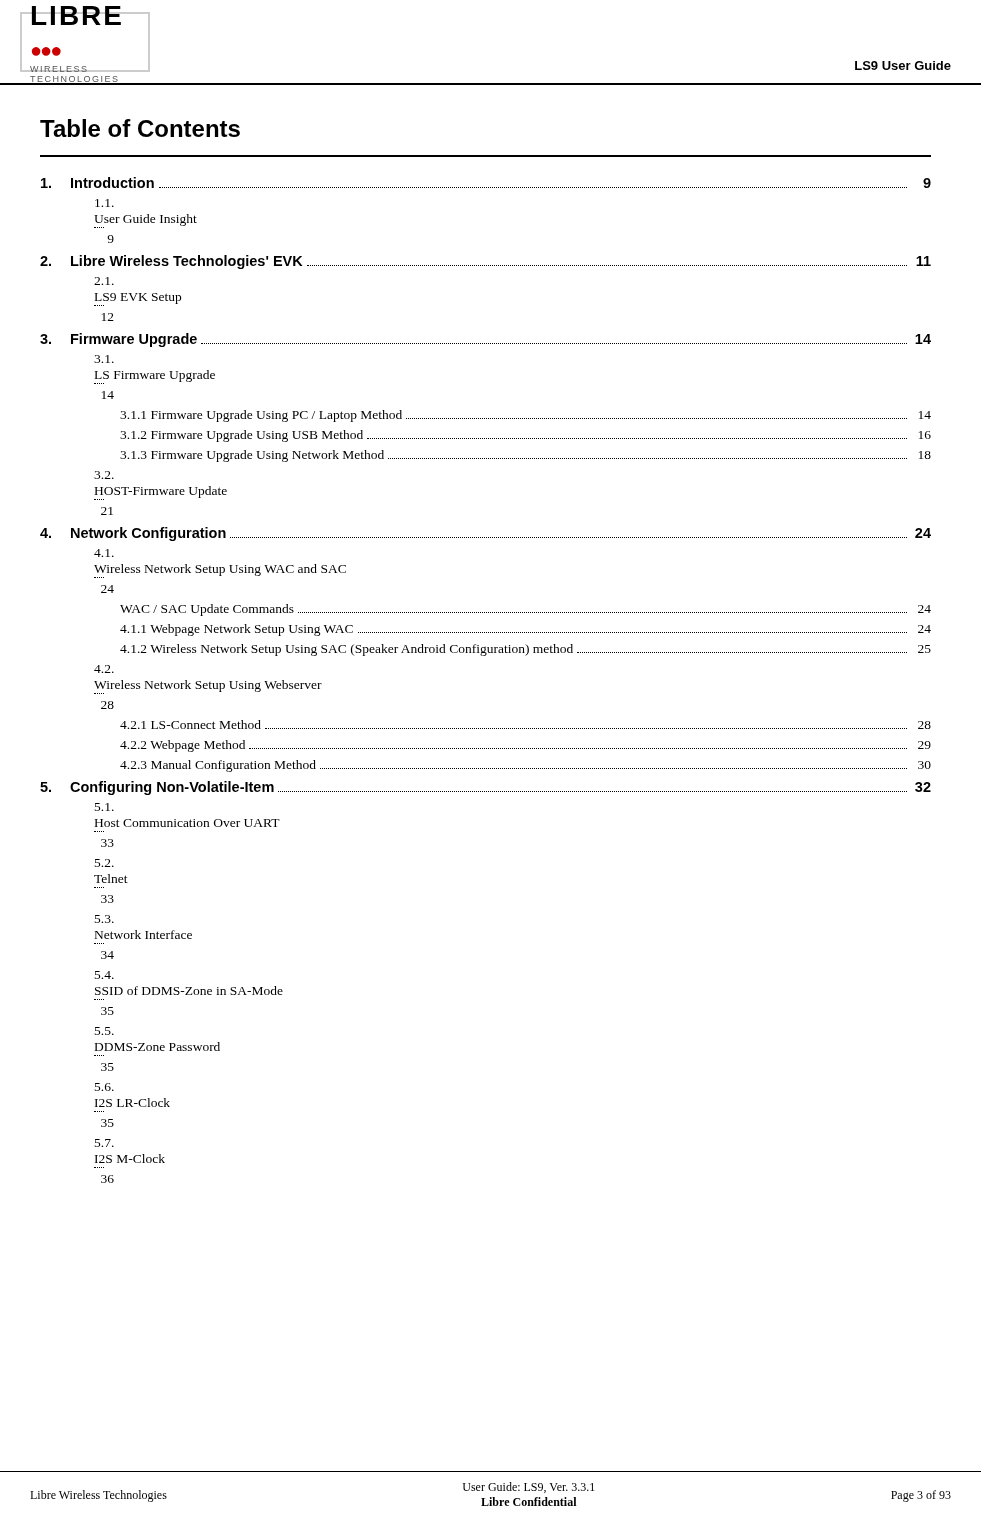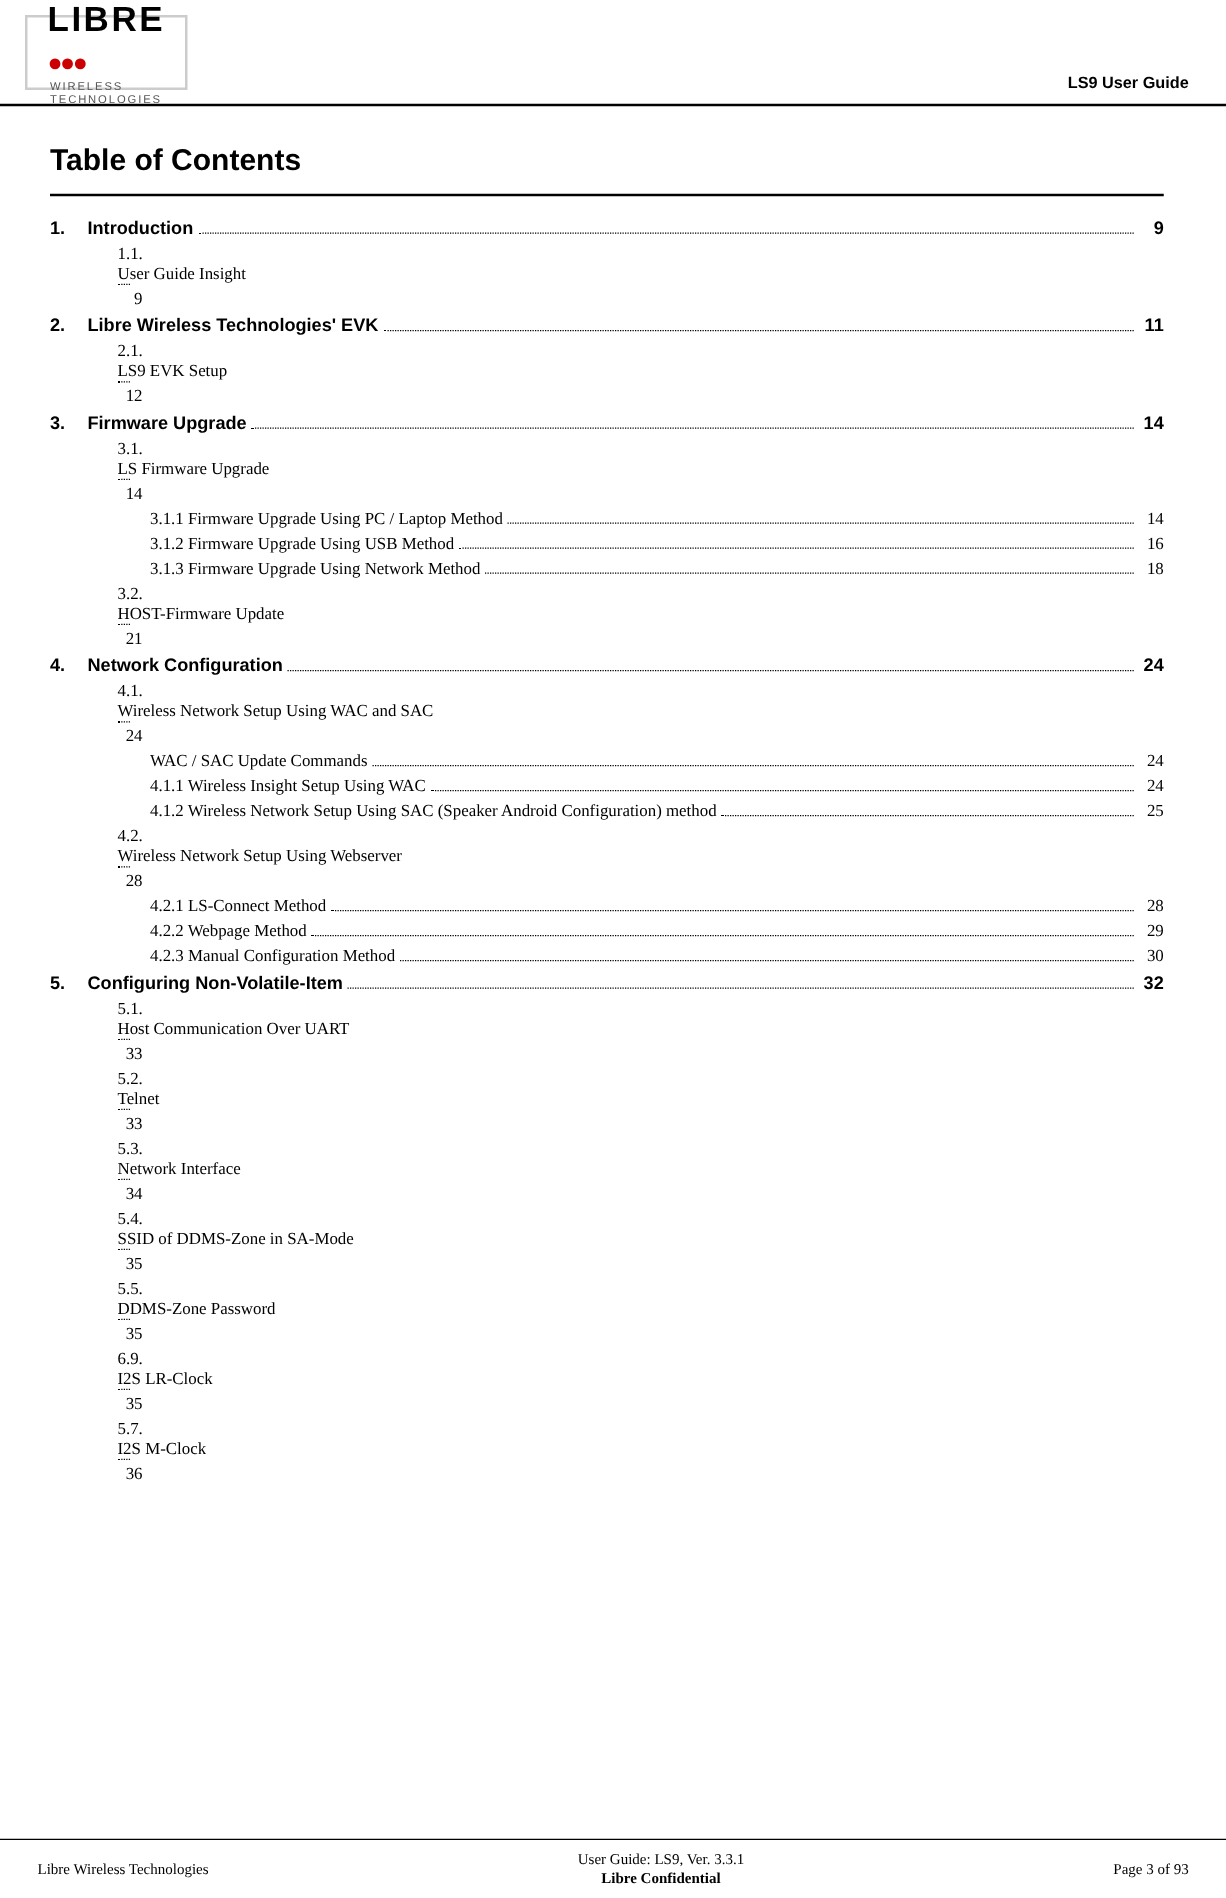--- a/index.html
+++ b/index.html
@@ -25,21 +25,21 @@
       align-items: center;
     }
     .logo-box {
       width: 130px;
       height: 60px;
       display: flex;
       flex-direction: column;
       align-items: center;
       justify-content: center;
       border: 2px solid #ccc;
-      padding: 4px 18px;
+      padding: 4px 8px;
     }
     .logo-text-libre {
       font-size: 28px;
       font-weight: 900;
       letter-spacing: 2px;
       color: #000;
       font-family: Arial, sans-serif;
     }
     .logo-text-wireless {
       font-size: 9px;
@@ -253,21 +253,21 @@
         <span class="toc-label">Wireless Network Setup Using WAC and SAC</span>
         <span class="toc-dots"></span>
         <span class="toc-page">24</span>
       </li>
       <li class="toc-entry level3">
         <span class="toc-label">WAC / SAC Update Commands</span>
         <span class="toc-dots"></span>
         <span class="toc-page">24</span>
       </li>
       <li class="toc-entry level3">
-        <span class="toc-label">4.1.1 Wireless Insight Setup Using WAC</span>
+        <span class="toc-label">4.1.1 Webpage Network Setup Using WAC</span>
         <span class="toc-dots"></span>
         <span class="toc-page">24</span>
       </li>
       <li class="toc-entry level3">
         <span class="toc-label">4.1.2 Wireless Network Setup Using SAC (Speaker Android Configuration) method</span>
         <span class="toc-dots"></span>
         <span class="toc-page">25</span>
       </li>
       <li class="toc-entry level2">
         <span class="toc-num">4.2.</span>
@@ -320,21 +320,21 @@
         <span class="toc-dots"></span>
         <span class="toc-page">35</span>
       </li>
       <li class="toc-entry level2">
         <span class="toc-num">5.5.</span>
         <span class="toc-label">DDMS-Zone Password</span>
         <span class="toc-dots"></span>
         <span class="toc-page">35</span>
       </li>
       <li class="toc-entry level2">
-        <span class="toc-num">6.9.</span>
+        <span class="toc-num">5.6.</span>
         <span class="toc-label">I2S LR-Clock</span>
         <span class="toc-dots"></span>
         <span class="toc-page">35</span>
       </li>
       <li class="toc-entry level2">
         <span class="toc-num">5.7.</span>
         <span class="toc-label">I2S M-Clock</span>
         <span class="toc-dots"></span>
         <span class="toc-page">36</span>
       </li>

